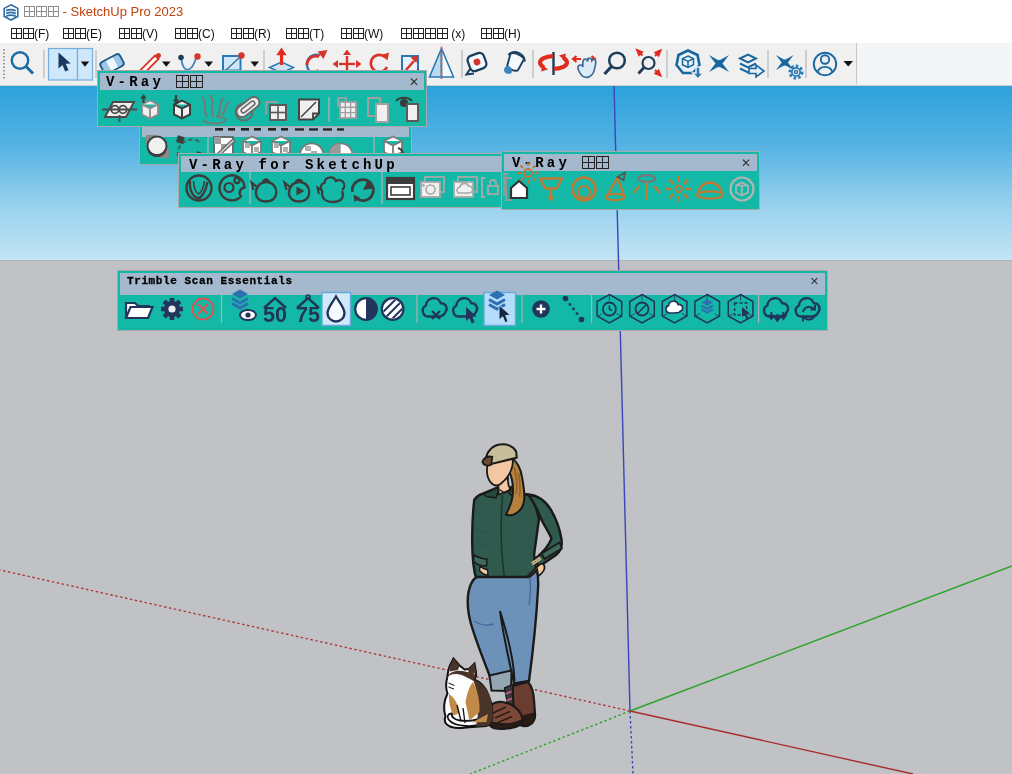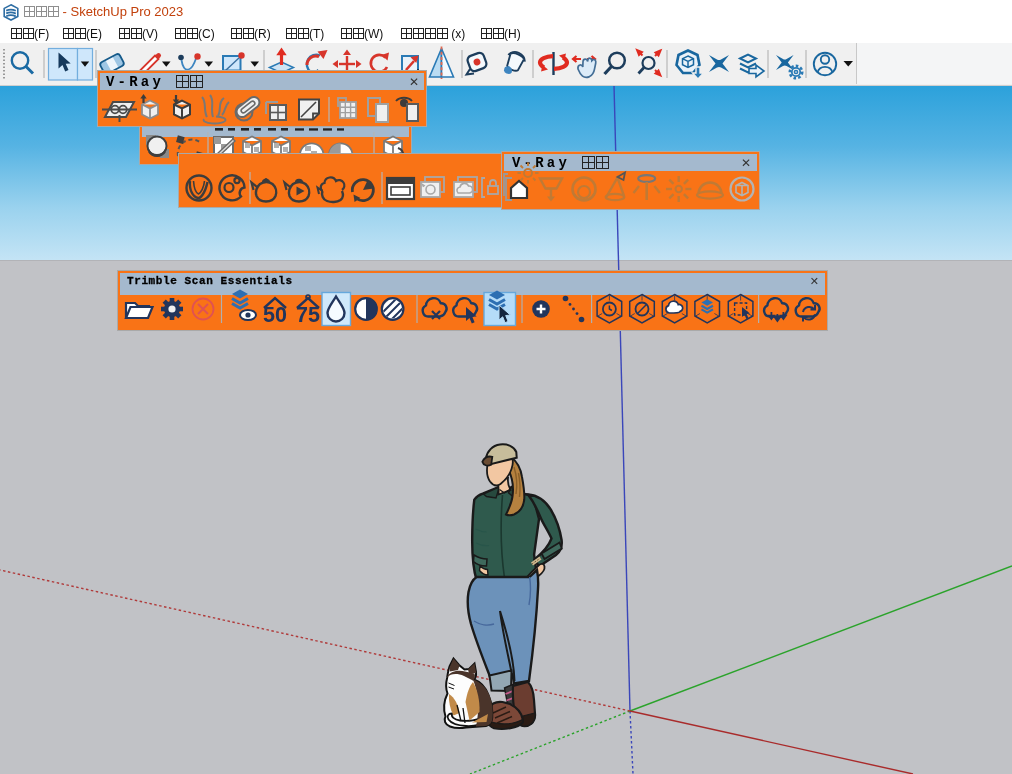--- a/index.html
+++ b/index.html
@@ -16,21 +16,21 @@
  background:linear-gradient(#222,#222) 50% 50%/100% 1px no-repeat,linear-gradient(#222,#222) 50% 50%/1px 100% no-repeat;}
 .hzg{border-color:#8f8f8f;background:linear-gradient(#8f8f8f,#8f8f8f) 50% 50%/100% 1px no-repeat,linear-gradient(#8f8f8f,#8f8f8f) 50% 50%/1px 100% no-repeat;}
 .hzb{width:11px;height:11.5px;border-width:1.5px;vertical-align:-2px;}
 
 #toolbar{position:absolute;left:0;top:43px;width:1012px;height:42px;background:#f0f0f0;border-bottom:1px solid #cfcfcf;}
 #tbend{position:absolute;left:856px;top:43px;width:156px;height:41px;background:#f4f5f6;border-left:1px solid #c8c8c8;}
 
 #viewport{position:absolute;left:0;top:85px;width:1012px;height:689px;background:#c1c2c6;}
 #sky{position:absolute;left:0;top:0;width:1012px;height:175px;background:linear-gradient(#2ba1db,#56b3e3 35%,#9ad2ee 70%,#c4e4f5 100%);border-bottom:1px solid #b2b3b7;}
 
-.panel{position:absolute;background:#f97316;border:1px solid #a9a9a9;box-shadow:0 0 0 0;}
+.panel{position:absolute;background:#14b8a6;border:1px solid #a9a9a9;box-shadow:0 0 0 0;}
 .ptitle{position:absolute;left:2px;top:2px;right:2px;background:#a4b9ce;color:#000;overflow:hidden;white-space:nowrap;}
 .ptitle .tx{font-family:"Liberation Mono",monospace;font-weight:bold;}
 .pclose{position:absolute;color:#333;font-family:"Liberation Sans";}
 #p1{left:97px;top:70px;width:328px;height:55px;z-index:30;}
 #p1 .ptitle{height:17px;}
 #p2{left:139px;top:119px;width:271px;height:44px;z-index:10;}
 #p2 .ptitle{height:15px;}
 #p3{left:178px;top:153px;width:331px;height:53px;z-index:15;}
 #p3 .ptitle{height:16px;}
 #p4{left:501px;top:151px;width:257px;height:57px;z-index:20;}
@@ -456,20 +456,23 @@
       <line x1="665.4" y1="41" x2="665.4" y2="45"></line>
           <path d="M665.4,48 l-2.4,-3.4 h4.8 z"></path>
     </g>
 
     <use href="#cloud" x="691" y="38"></use>
     <path d="M685,41 a6.5,6.5 0 0 1 11.5,-2.5 m0.5,-4.5 v4.5 h-4.5" fill="none" stroke="#22355c" stroke-width="2"></path>
     <path d="M697,43.5 a6.5,6.5 0 0 1 -11.5,2.5 m-0.5,4.5 v-4.5 h4.5" fill="none" stroke="#22355c" stroke-width="2"></path>
   </svg>
 </div>
 <div id="p3" class="panel">
+  <div class="ptitle">
+        <span class="tx" style="font-size:14px;letter-spacing:3.2px;position:absolute;left:8px;top:1px;">V-Ray for SketchUp</span>
+      </div>
   <svg width="331" height="53" viewBox="0 0 331 53" style="left:0;top:0;" id="p3icons">
 
     <circle cx="20" cy="34" r="12.5" fill="none" stroke="#3c3c3c" stroke-width="2.4"></circle>
     <path d="M11,27 C10,36 14,43 19,44 C21,44.5 26,40 28.5,28" fill="none" stroke="#3c3c3c" stroke-width="2.4"></path>
     <path d="M14.5,27 C15,34 17,39 19.5,40 C22,39 25,33 25.5,27" fill="none" stroke="#3c3c3c" stroke-width="1.6"></path>
 
     <path d="M62,42.5 a12.5,12.5 0 1 1 3.5,-9 a5.5,5.5 0 0 0 -3.5,9 z" fill="none" stroke="#3c3c3c" stroke-width="2.4"></path>
     <circle cx="50" cy="33.5" r="4.5" fill="none" stroke="#3c3c3c" stroke-width="2.2"></circle>
     <circle cx="58" cy="26.5" r="2.6" fill="none" stroke="#3c3c3c" stroke-width="2.2"></circle>
 

